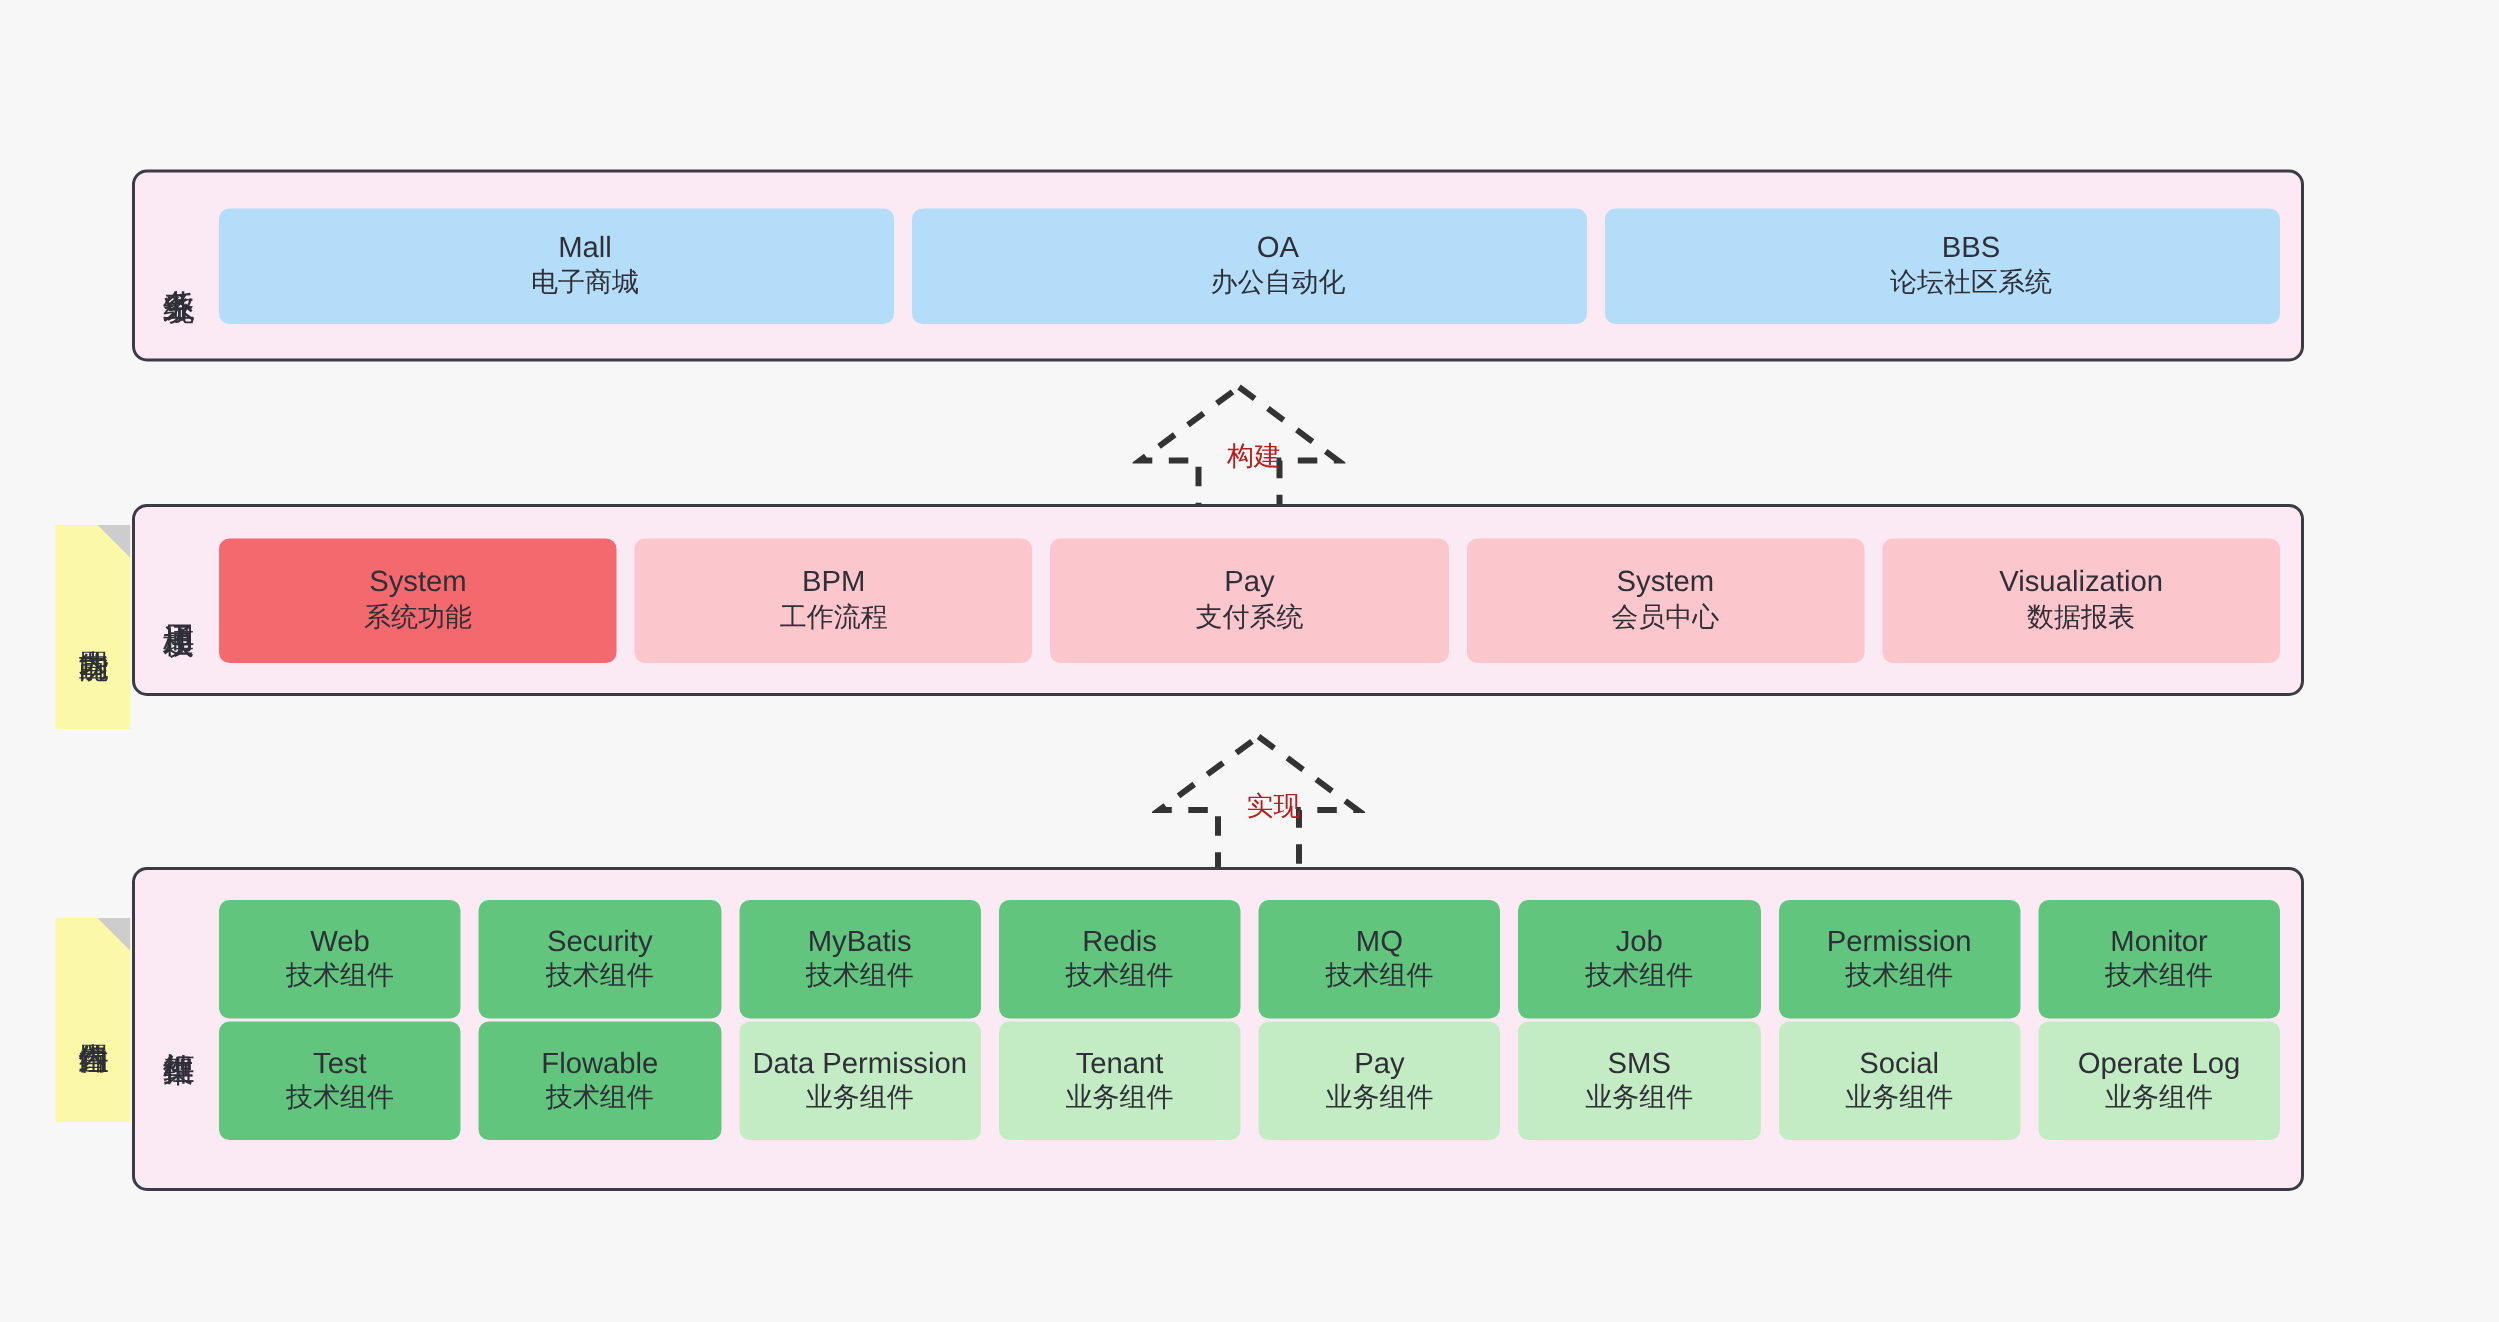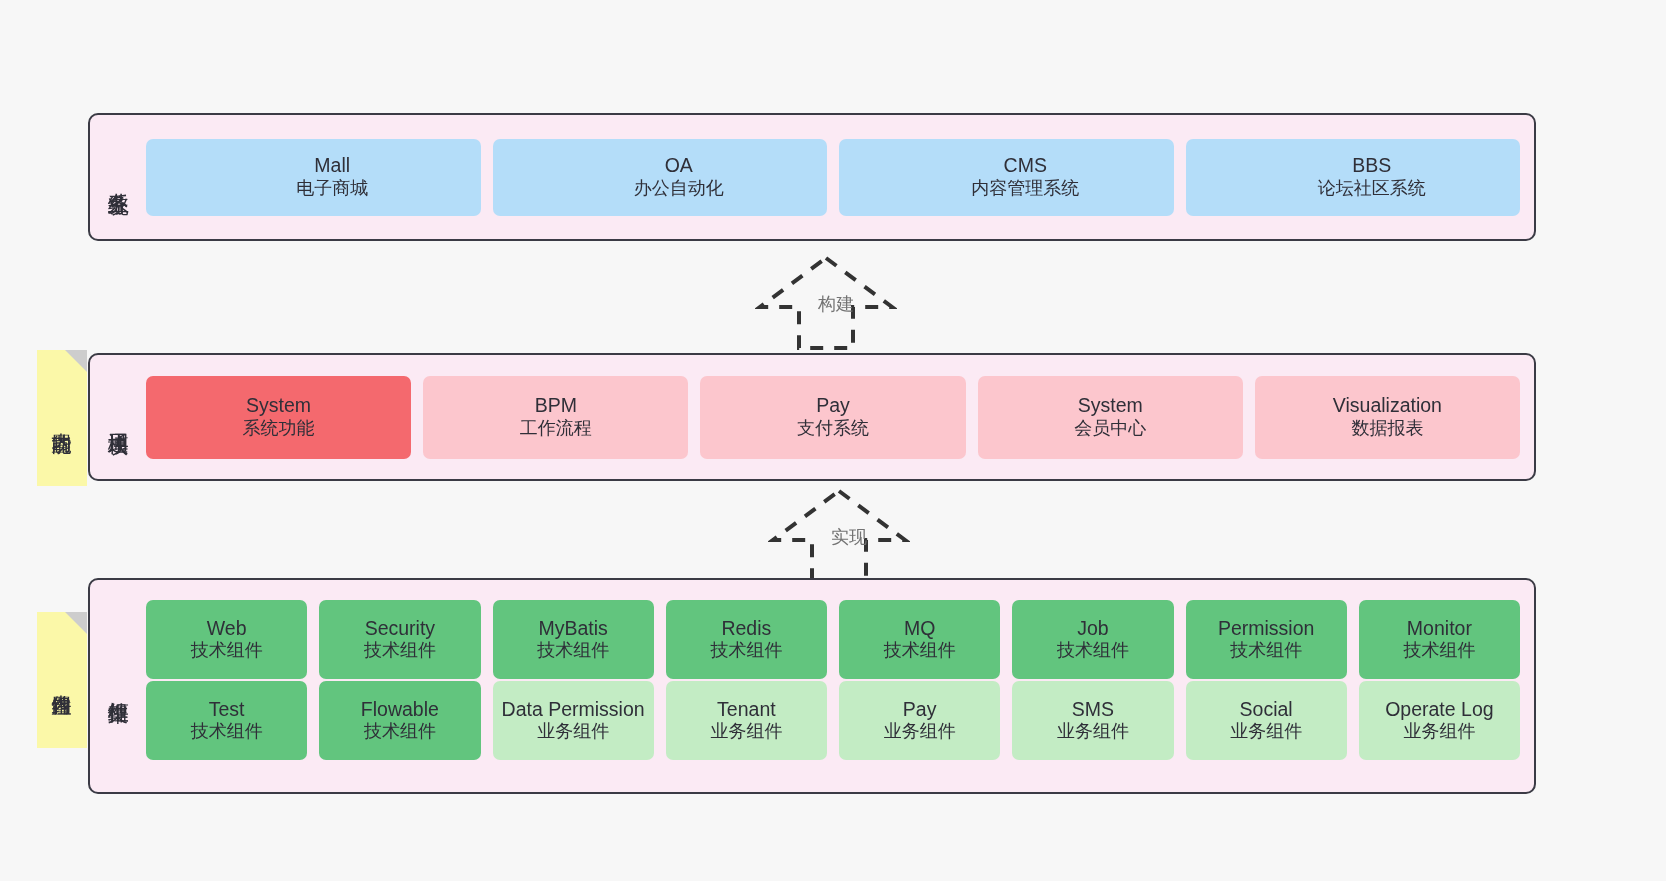--- a/index.html
+++ b/index.html
@@ -91,21 +91,21 @@
   }
   #layer-business .layer-body { gap: 12px; }
   #layer-business .node {
     flex: 1 1 0;
     height: 77px;
   }
 
   
   #layer-modules {
     left: 88px;
-    top: 353px;
+    top: 336px;
     width: 1448px;
     height: 128px;
   }
   #layer-modules .layer-body { gap: 12px; }
   #layer-modules .node {
     flex: 1 1 0;
     height: 83px;
   }
 
   
@@ -171,21 +171,21 @@
   }
 
   
   .uml-arrow {
     position: absolute;
     pointer-events: none;
   }
   .arrow-label {
     position: absolute;
     font-size: 18px;
-    color: #737373;
+    color: #b91c1c;
     background: transparent;
     user-select: none;
     white-space: nowrap;
   }
   #arrow-build      { left: 755px; top: 252px; }
   #arrow-build-label{ left: 818px; top: 292px; }
   #arrow-implement      { left: 768px; top: 485px; }
   #arrow-implement-label{ left: 831px; top: 525px; }
 </style>
 </head>
@@ -198,24 +198,20 @@
     <div class="layer-body">
       <div class="node node-blue">
         <div class="en">Mall</div>
         <div class="cn">电子商城</div>
       </div>
       <div class="node node-blue">
         <div class="en">OA</div>
         <div class="cn">办公自动化</div>
       </div>
       <div class="node node-blue">
-        <div class="en">CMS</div>
-        <div class="cn">内容管理系统</div>
-      </div>
-      <div class="node node-blue">
         <div class="en">BBS</div>
         <div class="cn">论坛社区系统</div>
       </div>
     </div>
   </div>
 
   <svg class="uml-arrow" id="arrow-build" width="142" height="100" viewBox="0 0 142 100">
     <path d="M 71 6 L 137 55 L 98 55 L 98 96 L 44 96 L 44 55 L 5 55 Z" fill="none" stroke="#333333" stroke-width="4" stroke-dasharray="13,11" stroke-linecap="butt" stroke-linejoin="miter"></path>
   </svg>
   <div class="arrow-label" id="arrow-build-label">构建</div>

